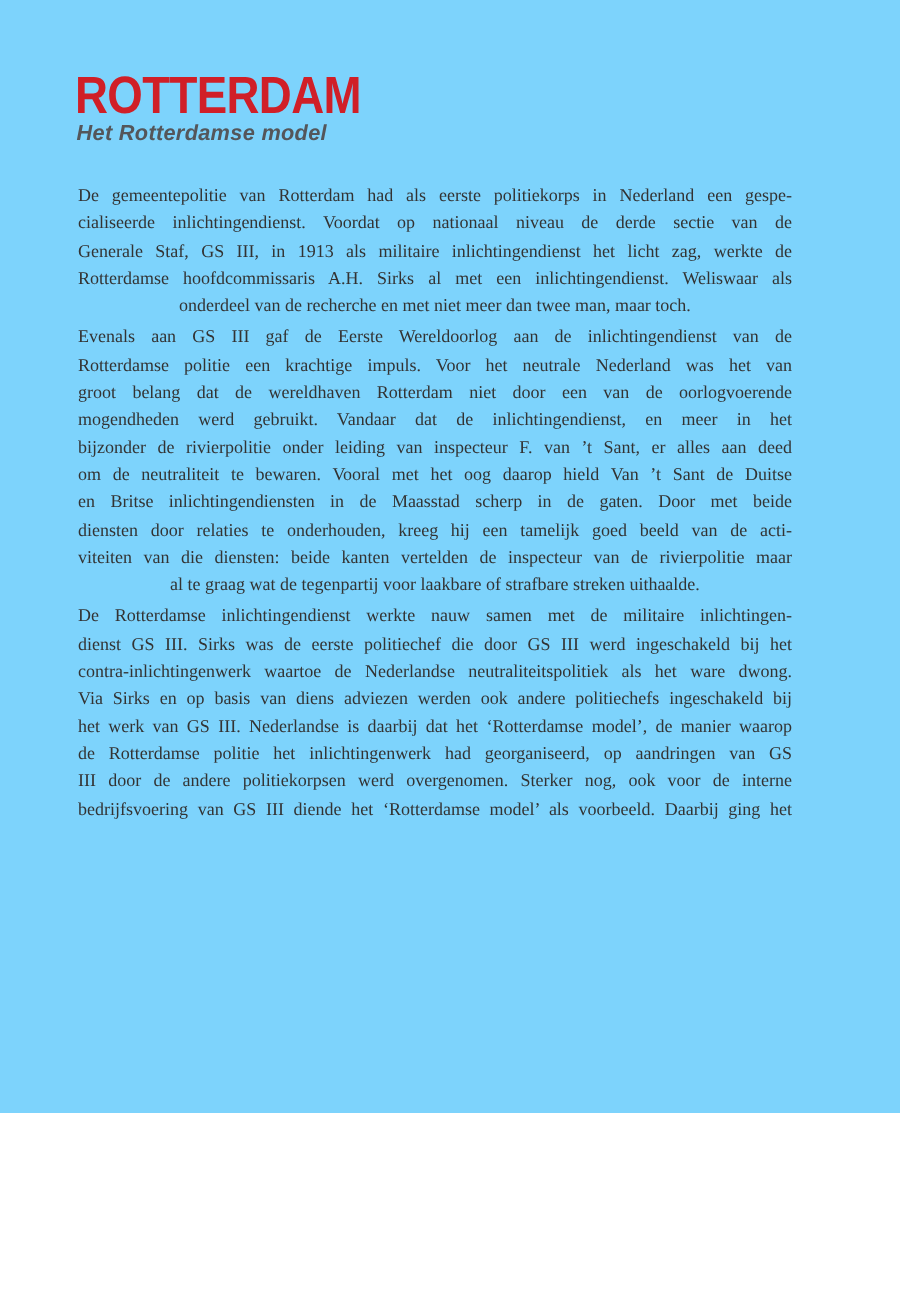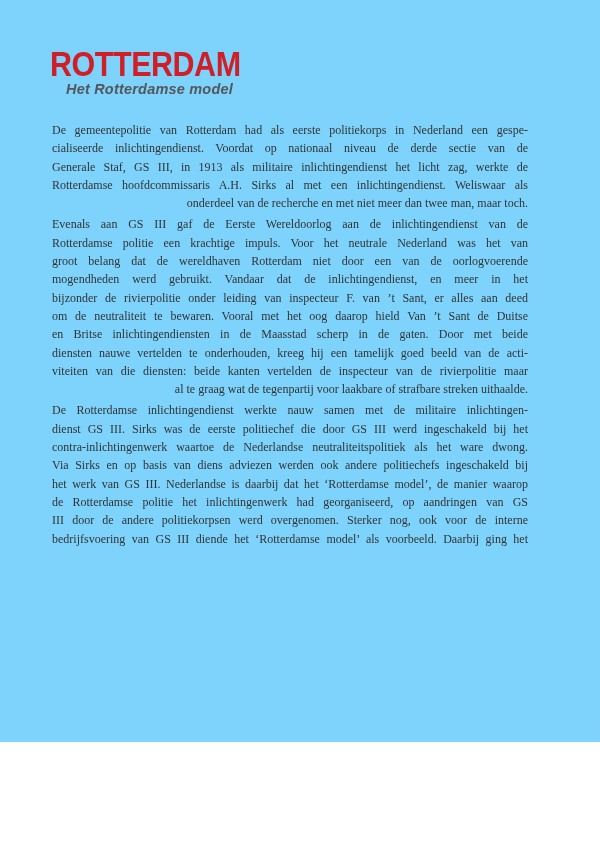--- a/index.html
+++ b/index.html
@@ -25,21 +25,21 @@
     font-size: 35px;
     line-height: 35px;
     letter-spacing: -0.5px;
     color: #d01f27;
     transform: scaleX(0.87);
     transform-origin: 0 50%;
     white-space: nowrap;
   }
   .chapter-subtitle {
     position: absolute;
-    left: 66px;
+    left: 51px;
     top: 82px;
     font-family: "Liberation Sans", sans-serif;
     font-style: italic;
     font-weight: 600;
     font-size: 14.5px;
     line-height: 15px;
     letter-spacing: 0.2px;
     color: #54565a;
     white-space: nowrap;
   }
@@ -52,21 +52,21 @@
     font-size: 12px;
     line-height: 18.3px;
     color: #333333;
   }
   .para + .para { margin-top: 3px; }
   .line { width: 476px; }
   .jline {
     text-align: justify;
     text-align-last: justify;
   }
-  .lastline { text-align: right; }
+  .lastline { text-align: center; }
   .footer-title {
     position: absolute;
     right: 70px;
     top: 821px;
     font-family: "Liberation Serif", serif;
     font-size: 11px;
     letter-spacing: 1.6px;
     color: #67696d;
     white-space: nowrap;
   }
@@ -105,21 +105,21 @@
         <div class="line lastline">onderdeel van de recherche en met niet meer dan twee man, maar toch.</div>
       </div>
       <div class="para">
         <div class="line jline">Evenals aan GS III gaf de Eerste Wereldoorlog aan de inlichtingendienst van de</div>
         <div class="line jline">Rotterdamse politie een krachtige impuls. Voor het neutrale Nederland was het van</div>
         <div class="line jline">groot belang dat de wereldhaven Rotterdam niet door een van de oorlogvoerende</div>
         <div class="line jline">mogendheden werd gebruikt. Vandaar dat de inlichtingendienst, en meer in het</div>
         <div class="line jline">bijzonder de rivierpolitie onder leiding van inspecteur F. van ’t Sant, er alles aan deed</div>
         <div class="line jline">om de neutraliteit te bewaren. Vooral met het oog daarop hield Van ’t Sant de Duitse</div>
         <div class="line jline">en Britse inlichtingendiensten in de Maasstad scherp in de gaten. Door met beide</div>
-        <div class="line jline">diensten nauwe vertelden te onderhouden, kreeg hij een tamelijk goed beeld van de acti-</div>
+        <div class="line jline">diensten door relaties te onderhouden, kreeg hij een tamelijk goed beeld van de acti-</div>
         <div class="line jline">viteiten van die diensten: beide kanten vertelden de inspecteur van de rivierpolitie maar</div>
         <div class="line lastline">al te graag wat de tegenpartij voor laakbare of strafbare streken uithaalde.</div>
       </div>
       <div class="para">
         <div class="line jline">De Rotterdamse inlichtingendienst werkte nauw samen met de militaire inlichtingen-</div>
         <div class="line jline">dienst GS III. Sirks was de eerste politiechef die door GS III werd ingeschakeld bij het</div>
         <div class="line jline">contra-inlichtingenwerk waartoe de Nederlandse neutraliteitspolitiek als het ware dwong.</div>
         <div class="line jline">Via Sirks en op basis van diens adviezen werden ook andere politiechefs ingeschakeld bij</div>
         <div class="line jline">het werk van GS III. Nederlandse is daarbij dat het ‘Rotterdamse model’, de manier waarop</div>
         <div class="line jline">de Rotterdamse politie het inlichtingenwerk had georganiseerd, op aandringen van GS</div>

